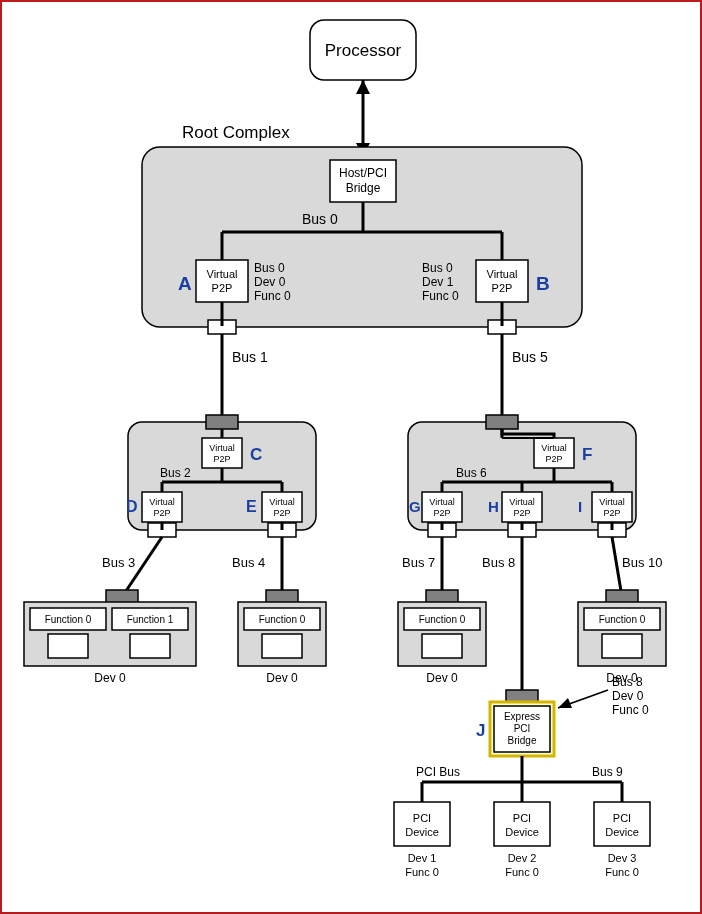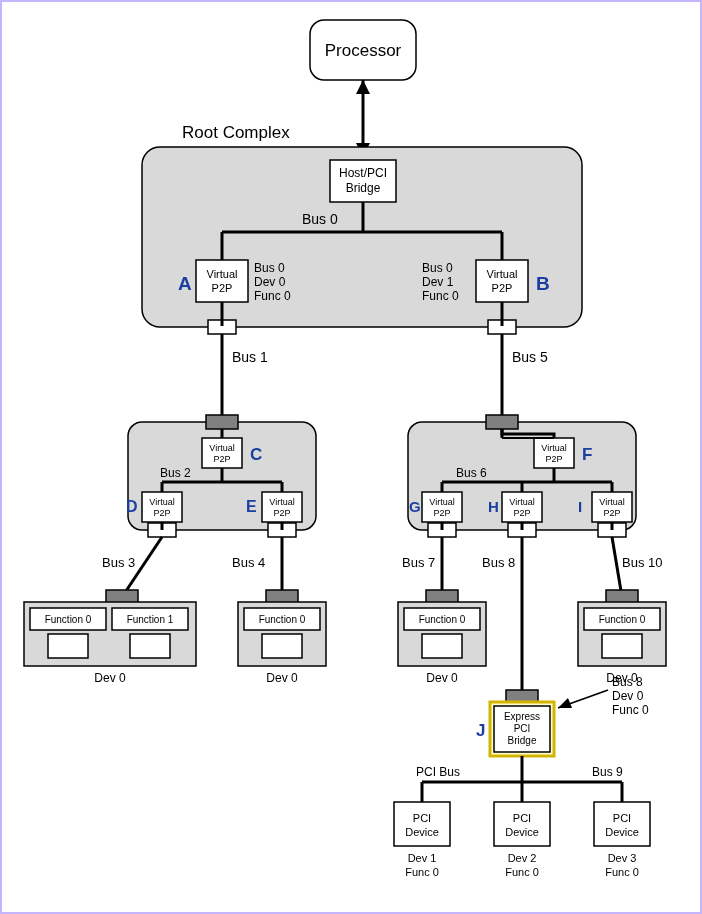--- a/index.html
+++ b/index.html
@@ -1,17 +1,17 @@
 <!DOCTYPE html>
 <html><head>
 <meta charset="utf-8">
 <style>
   html,body{margin:0;padding:0;}
   body{font-family:Arial,Helvetica,sans-serif;background:#fff;}
-  .frame{border:2px solid #c4b5fd;width:698px;height:910px;position:relative;}
+  .frame{border:2px solid #b91c1c;width:698px;height:910px;position:relative;}
   svg{display:block;}
   .box{fill:#fff;stroke:#000;stroke-width:1.5;}
   .rcbox{fill:#d9d9d9;stroke:#000;stroke-width:1.5;}
   .devbox{fill:#d9d9d9;stroke:#000;stroke-width:1.5;}
   .port{fill:#fff;stroke:#000;stroke-width:1.5;}
   .portdark{fill:#808080;stroke:#000;stroke-width:1.5;}
   .yellow{fill:#ffffcc;stroke:#d4b400;stroke-width:3;}
   .txt{font-family:Arial;fill:#000;}
   .lab{font-family:Arial;fill:#1a3fa0;font-weight:bold;}
   .thick{stroke:#000;stroke-width:3;fill:none;}

